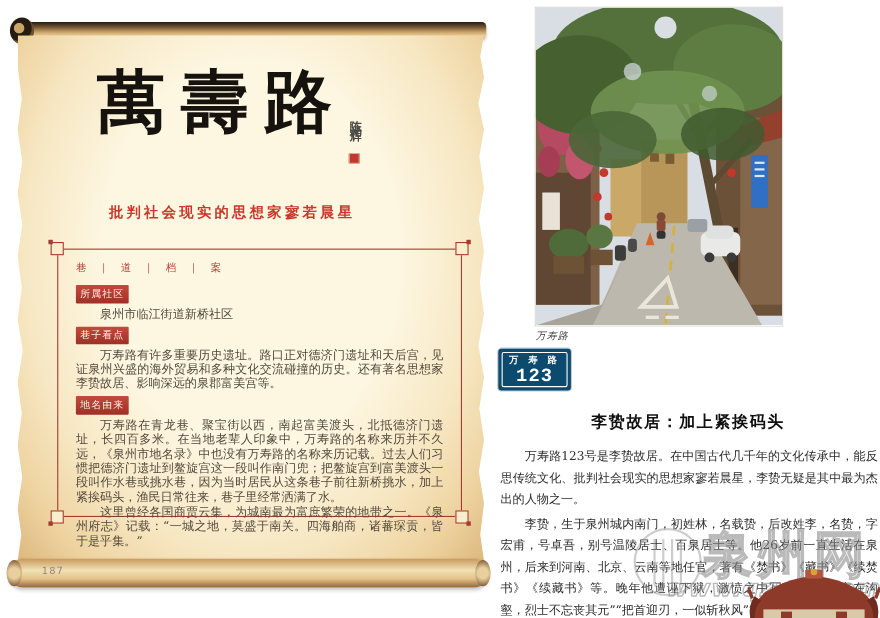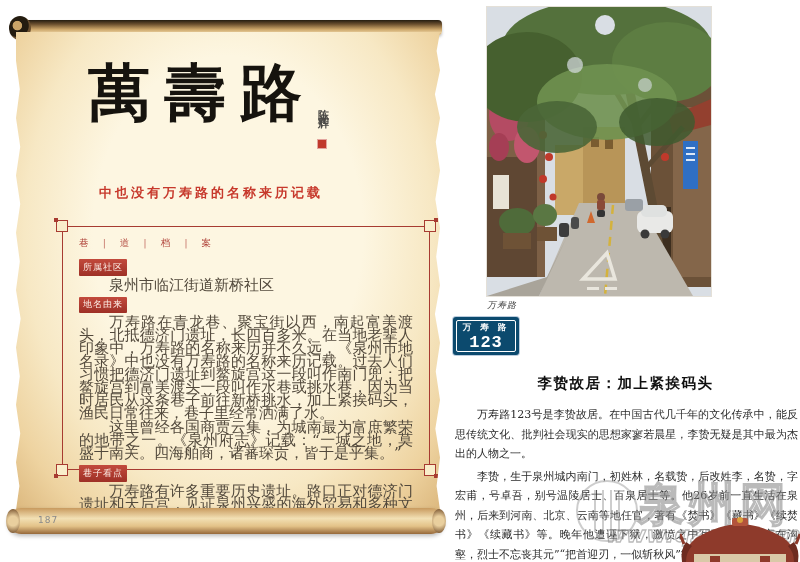--- a/index.html
+++ b/index.html
@@ -29,34 +29,34 @@
     font-family:"DejaVu Serif","Liberation Serif",serif;}
   .sig-block{position:absolute;left:296px;top:46px;width:20px;text-align:center;}
   .sig{writing-mode:vertical-rl;font-size:11px;color:#2b2b2b;letter-spacing:4px;
     font-weight:bold;opacity:.85;height:56px;margin:0 auto;}
   .seal{width:10px;height:10px;margin:5px auto 0;background:#c0392b;border-radius:1px;
     box-shadow:inset 0 0 0 1px rgba(255,255,255,.55);}
 
   .subtitle{position:absolute;left:30px;top:152px;width:330px;text-align:center;
     font-size:13px;color:#c7392c;letter-spacing:3px;font-weight:bold;}
 
-  .archive-box{position:absolute;left:46px;top:194px;width:368px;height:244px;
+  .archive-box{position:absolute;left:36px;top:194px;width:368px;height:244px;
     border:1.6px solid #a73b31;box-sizing:border-box;padding:8px 16px 22px;}
   .corner{position:absolute;width:10px;height:10px;border:1.6px solid #a73b31;background:#f9eecb;}
   .corner::after{content:'';position:absolute;width:4px;height:4px;background:#a73b31;}
   .c-tl{left:-7px;top:-7px}.c-tl::after{left:-3px;top:-3px}
   .c-tr{right:-7px;top:-7px}.c-tr::after{right:-3px;top:-3px}
   .c-bl{left:-7px;bottom:-7px}.c-bl::after{left:-3px;bottom:-3px}
   .c-br{right:-7px;bottom:-7px}.c-br::after{right:-3px;bottom:-3px}
 
   .archive-header{font-size:9.5px;color:#b0433a;letter-spacing:4px;margin:2px 0 4px;}
   .chip{display:inline-block;background:linear-gradient(180deg,#c24a3c,#9e3026);color:#fdeee6;
     font-size:9px;padding:1.5px 4px 2px;border-radius:1px;margin:5px 0 2px;letter-spacing:1px;
     font-family:"DejaVu Sans","Liberation Sans",sans-serif;}
-  .arc-p{margin:1px 0 0;font-size:15px;line-height:13px;color:#52493c;text-indent:2em;
+  .arc-p{margin:1px 0 0;font-size:11px;line-height:13px;color:#52493c;text-indent:2em;
     text-align:justify;}
 
   
   .photo{position:absolute;left:487px;top:7px;width:224px;height:289px;overflow:hidden;
     box-shadow:0 0 0 1px #e4e0d8;}
   .photo svg{display:block}
   .photo-caption{position:absolute;left:487px;top:299px;width:222px;text-align:left;
     font-size:9px;font-style:italic;color:#3c3c3c;letter-spacing:1px;}
 
   .street-sign{position:absolute;left:453px;top:317px;width:66px;height:38px;background:#0c4a6e;
@@ -100,44 +100,44 @@
     </div>
 
     <div class="scroll-body">
       <h1 class="street-title">萬壽路</h1>
 
       <div class="sig-block">
         <div class="sig">陈光辉</div>
         <div class="seal"></div>
       </div>
 
-      <div class="subtitle">中也没有万寿路的名称来历记载</div>
+      <div class="subtitle">批判社会现实的思想家寥若晨星</div>
 
       <div class="archive-box">
         <i class="corner c-tl"></i>
         <i class="corner c-tr"></i>
         <i class="corner c-bl"></i>
         <i class="corner c-br"></i>
 
         <div class="archive-header">巷 ｜ 道 ｜ 档 ｜ 案</div>
 
         <section>
           <span class="chip">所属社区</span>
           <p class="arc-p">泉州市临江街道新桥社区</p>
         </section>
 
         <section>
+          <span class="chip">巷子看点</span>
+          <p class="arc-p">万寿路有许多重要历史遗址。路口正对德济门遗址和天后宫，见证泉州兴盛的海外贸易和多种文化交流碰撞的历史。还有著名思想家李贽故居、影响深远的泉郡富美宫等。</p>
+        </section>
+
+        <section>
           <span class="chip">地名由来</span>
           <p class="arc-p">万寿路在青龙巷、聚宝街以西，南起富美渡头，北抵德济门遗址，长四百多米。在当地老辈人印象中，万寿路的名称来历并不久远，《泉州市地名录》中也没有万寿路的名称来历记载。过去人们习惯把德济门遗址到鳌旋宫这一段叫作南门兜；把鳌旋宫到富美渡头一段叫作水巷或挑水巷，因为当时居民从这条巷子前往新桥挑水，加上紧挨码头，渔民日常往来，巷子里经常洒满了水。</p>
           <p class="arc-p">这里曾经各国商贾云集，为城南最为富庶繁荣的地带之一。《泉州府志》记载：“一城之地，莫盛于南关。四海舶商，诸蕃琛贡，皆于是乎集。”</p>
-        </section>
-
-        <section>
-          <span class="chip">巷子看点</span>
-          <p class="arc-p">万寿路有许多重要历史遗址。路口正对德济门遗址和天后宫，见证泉州兴盛的海外贸易和多种文化交流碰撞的历史。还有著名思想家李贽故居、影响深远的泉郡富美宫等。</p>
         </section>
       </div>
     </div>
 
     <div class="scroll-bottom">
       <span class="pagenum">187</span>
     </div>
   </div>
 
   <div>

